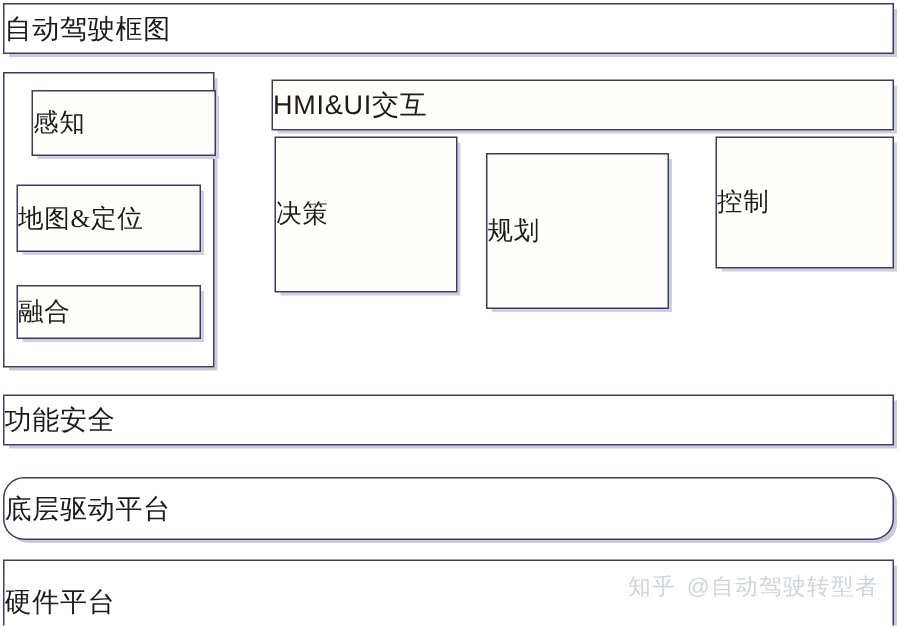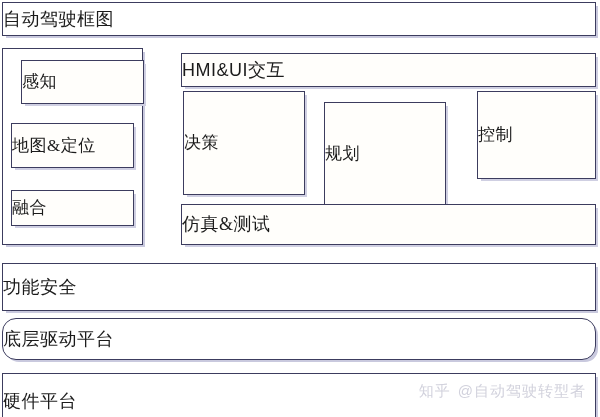--- a/index.html
+++ b/index.html
@@ -51,21 +51,21 @@
   #box-perception {left:21px; top:60px;  width:123px; height:44px;}
   #box-map        {left:11px; top:123px; width:123px; height:45px;}
   #box-fusion     {left:11px; top:190px; width:123px; height:36px;}
 
   #box-hmi      {left:181px; top:53px;  width:415px; height:34px;}
   #box-decision {left:183px; top:91px;  width:122px; height:104px;}
   #box-planning {left:324px; top:91px;  width:122px; height:104px;margin-top:11px;}
   #box-control  {left:477px; top:91px;  width:119px; height:88px;}
   #box-sim      {left:181px; top:204px; width:415px; height:41px;}
 
-  #box-safety   {left:2px; top:263px; width:594px; height:48px;}
+  #box-safety   {left:2px; top:263px; width:594px; height:34px;}
   #box-driver   {left:2px; top:318px; width:594px; height:42px;border-radius:14px;}
   #box-hardware {left:2px; top:373px; width:594px; height:56px;}
 
   
   #watermark{
     position:absolute;
     right:14px;
     top:382px;
     display:flex;
     align-items:center;
@@ -107,23 +107,20 @@
   <div class="box plain" id="box-decision">
     <span class="label">决策</span>
   </div>
   <div class="box plain" id="box-planning">
     <span class="label">规划</span>
   </div>
   <div class="box plain" id="box-control">
     <span class="label">控制</span>
   </div>
 
-  <div class="box plain" id="box-sim">
-    <span class="label big">仿真&amp;测试</span>
-  </div>
 
   <div class="box panel" id="box-safety">
     <span class="label big">功能安全</span>
   </div>
   <div class="box panel" id="box-driver">
     <span class="label big">底层驱动平台</span>
   </div>
   <div class="box panel" id="box-hardware">
     <span class="label big">硬件平台</span>
   </div>

